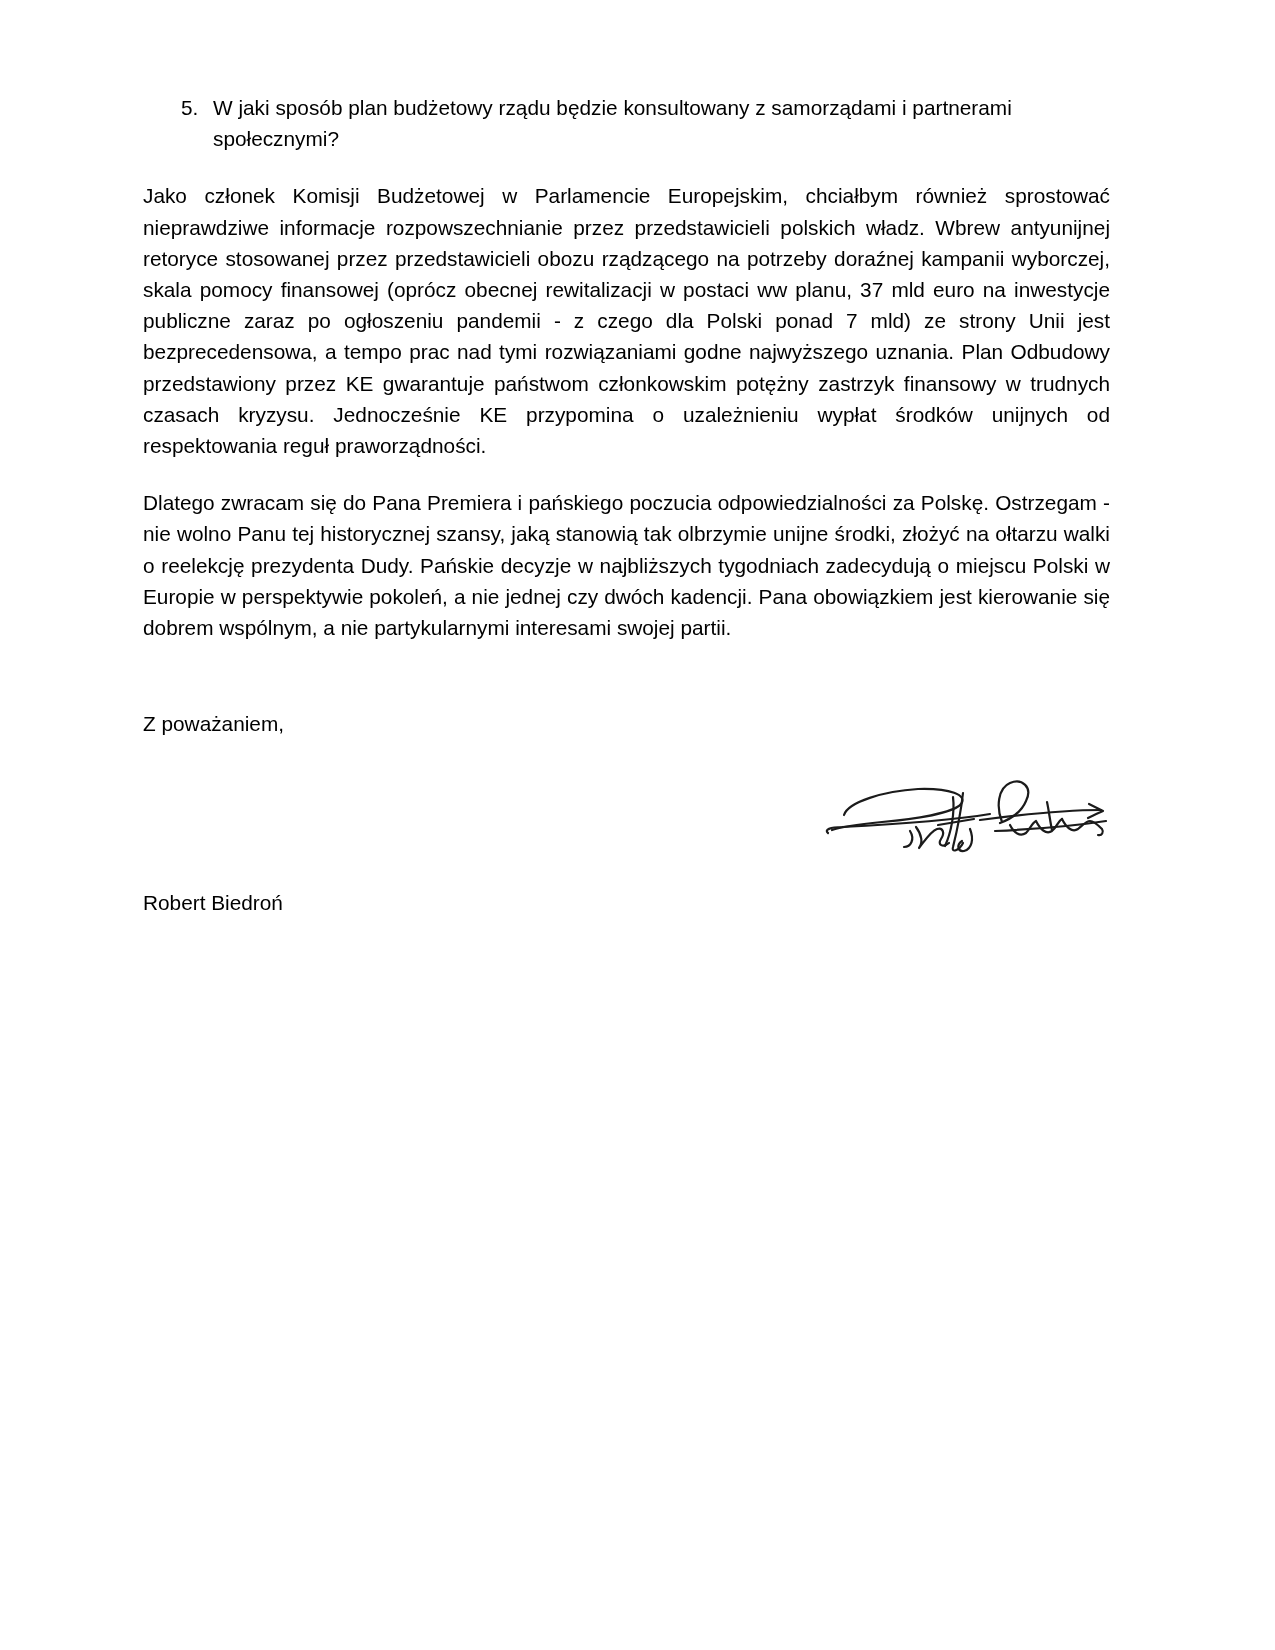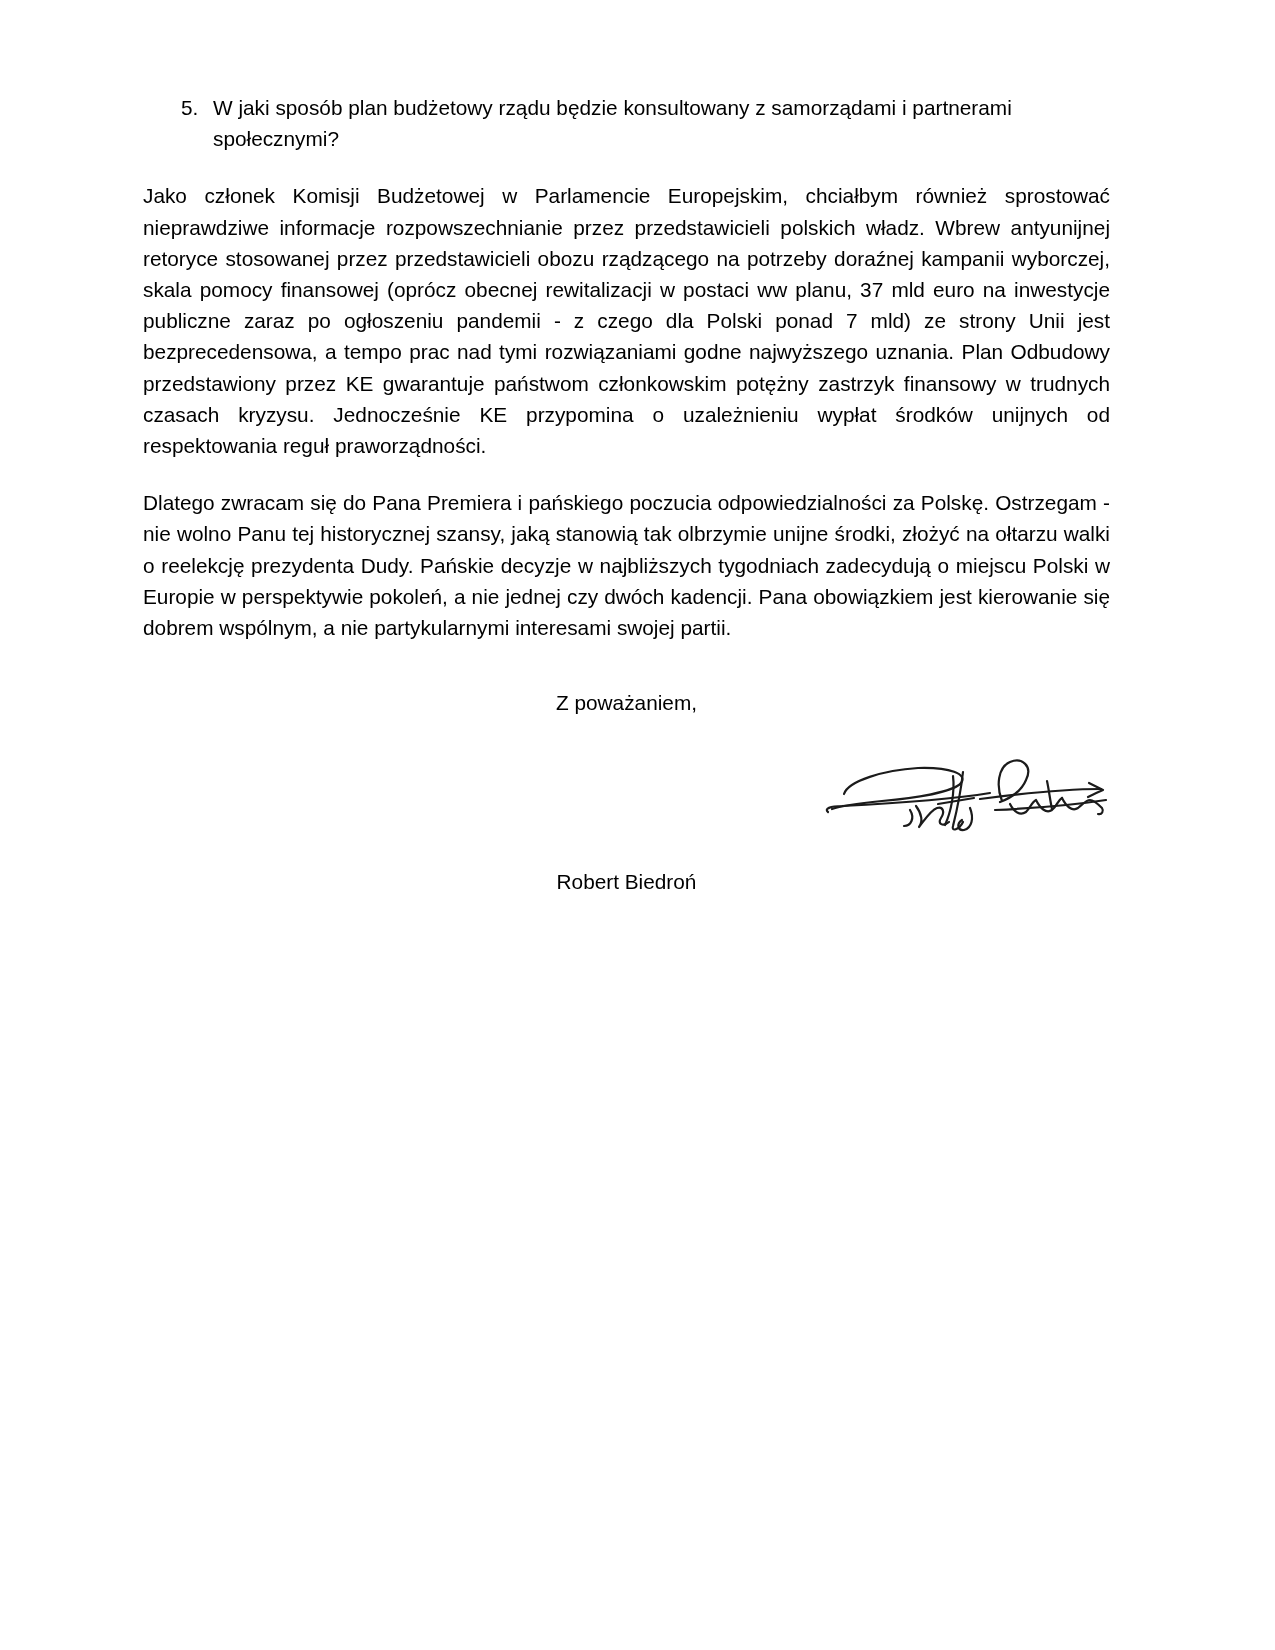--- a/index.html
+++ b/index.html
@@ -28,36 +28,36 @@
   .question .num {
     position: absolute;
     left: 38px;
     top: 0;
   }
   .para {
     margin: 26px 0 0 0;
     text-align: justify;
   }
   .closing {
-    margin: 44px 0 0 0;
-    text-align: center;
+    margin: 65px 0 0 0;
+    text-align: left;
   }
   .sig-wrap {
     margin-top: 30px;
     height: 90px;
     text-align: right;
   }
   .sig-wrap svg {
     width: 300px;
     height: 90px;
     display: inline-block;
   }
   .signatory {
     margin: 28px 0 0 0;
-    text-align: center;
+    text-align: left;
   }
 </style>
 </head>
 <body>
 
 <div class="page">
 
   <div class="question">
     <span class="num">5.</span>
     <span>W jaki sposób plan budżetowy rządu będzie konsultowany z samorządami i partnerami społecznymi?</span>

